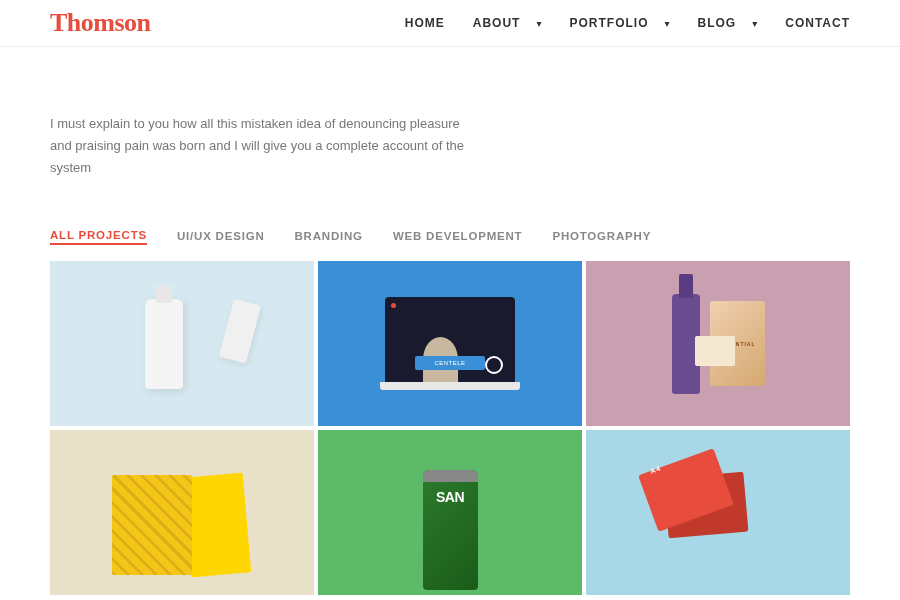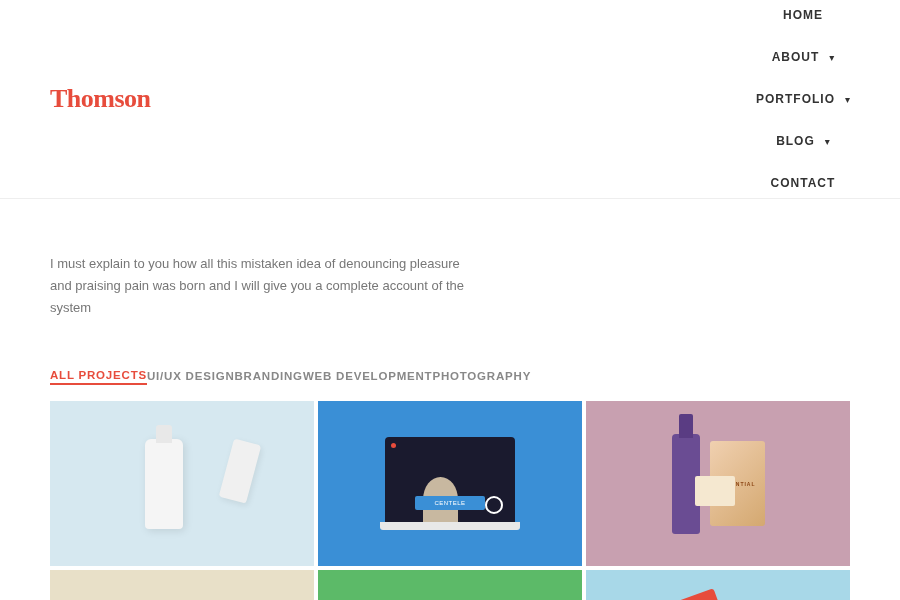--- a/index.html
+++ b/index.html
@@ -20,34 +20,33 @@
       color: #222;
       letter-spacing: -0.5px;
     }
     .logo span {
       color: #e74c3c;
     }
     nav {
       display: flex;
       align-items: center;
       gap: 28px;
-      flex-direction: column;
     }
     nav a {
       text-decoration: none;
       color: #333;
       font-size: 12px;
       font-weight: 600;
       letter-spacing: 1px;
       text-transform: uppercase;
     }
     .nav-with-arrow {
       display: flex;
       align-items: center;
-      gap: 10px;
+      gap: 16px;
     }
     .nav-arrow {
       font-size: 10px;
       color: #333;
     }
 
     
     .hero {
       padding: 50px 50px 30px 50px;
     }
@@ -58,31 +57,32 @@
       line-height: 1.2;
     }
     .hero h2 {
       font-size: 34px;
       font-weight: 800;
       color: #e74c3c;
       line-height: 1.2;
       margin-top: 4px;
     }
     .hero p {
-      margin-top: 4px;
+      margin-top: 16px;
       font-size: 13px;
       color: #777;
       line-height: 1.7;
       max-width: 420px;
     }
 
     
     .filter-tabs {
       display: flex;
       align-items: center;
+      gap: 30px;
       padding: 20px 50px 16px 50px;
     }
     .filter-tab {
       font-size: 11.5px;
       font-weight: 600;
       letter-spacing: 0.8px;
       text-transform: uppercase;
       cursor: pointer;
       color: #888;
       padding-bottom: 2px;

